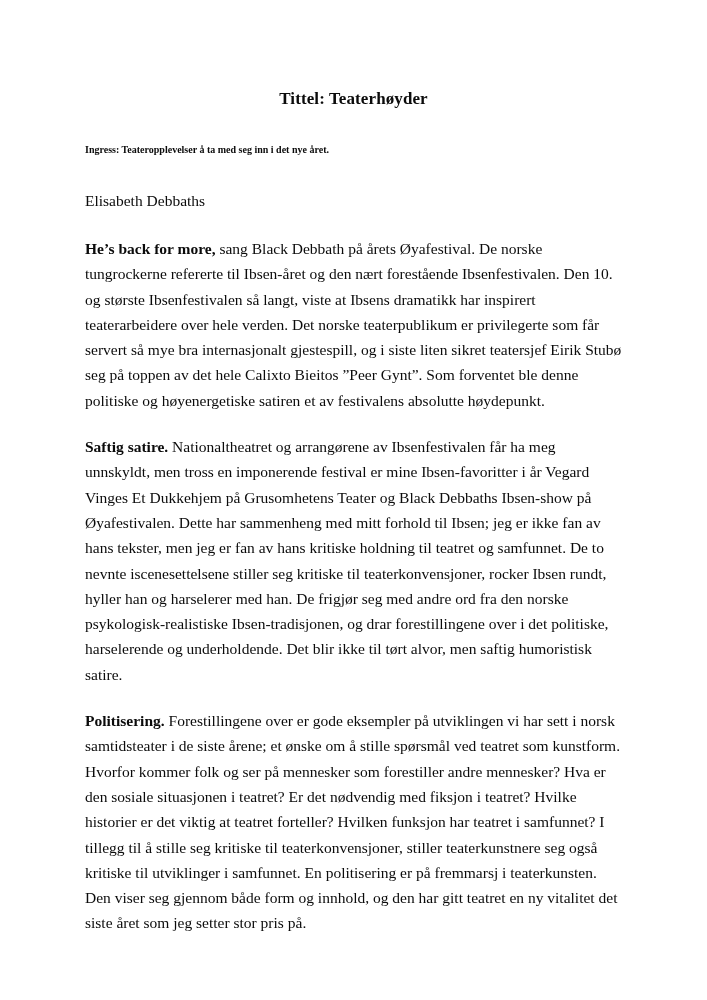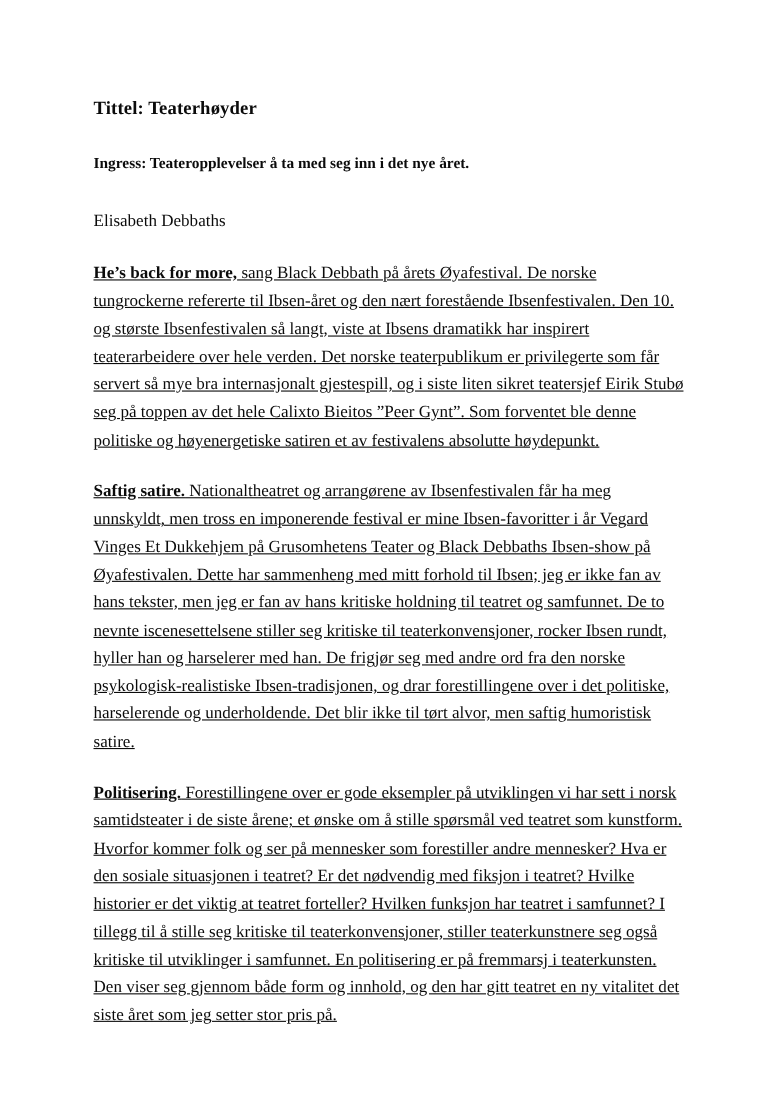--- a/index.html
+++ b/index.html
@@ -20,39 +20,39 @@
     height: 1000px;
     background: #ffffff;
     padding: 86px 85px 0 85px;
   }
   .doc-title {
     font-size: 17px;
     font-weight: bold;
     line-height: 25px;
     margin: 0 0 26px 0;
     letter-spacing: 0.1px;
+    text-align: center;
   }
   .doc-ingress {
-    font-size: 14px;
+    font-size: 10px;
     font-weight: bold;
     line-height: 25px;
     margin: 0 0 26px 0;
   }
   .doc-author {
     font-size: 15.5px;
     font-weight: normal;
     line-height: 25px;
     margin: 0 0 23px 0;
   }
   .doc-paragraph {
     font-size: 15.5px;
     line-height: 25.3px;
     margin: 0 0 21px 0;
     text-align: left;
-    text-decoration: underline;
   }
   .doc-paragraph .lead {
     font-weight: bold;
   }
 </style>
 </head>
 <body>
 
 <div class="doc-page">
 

